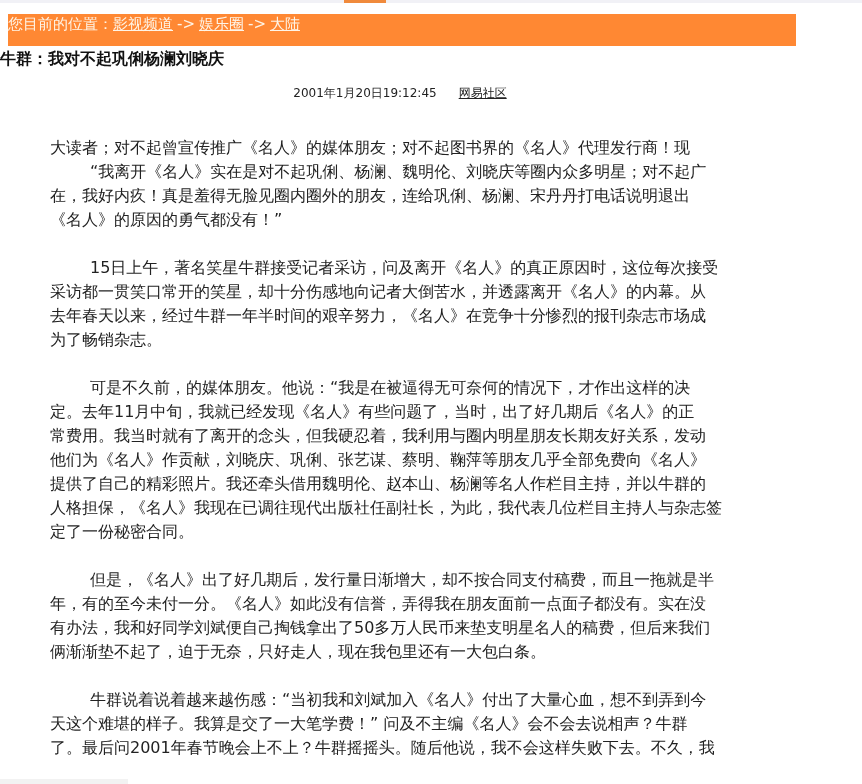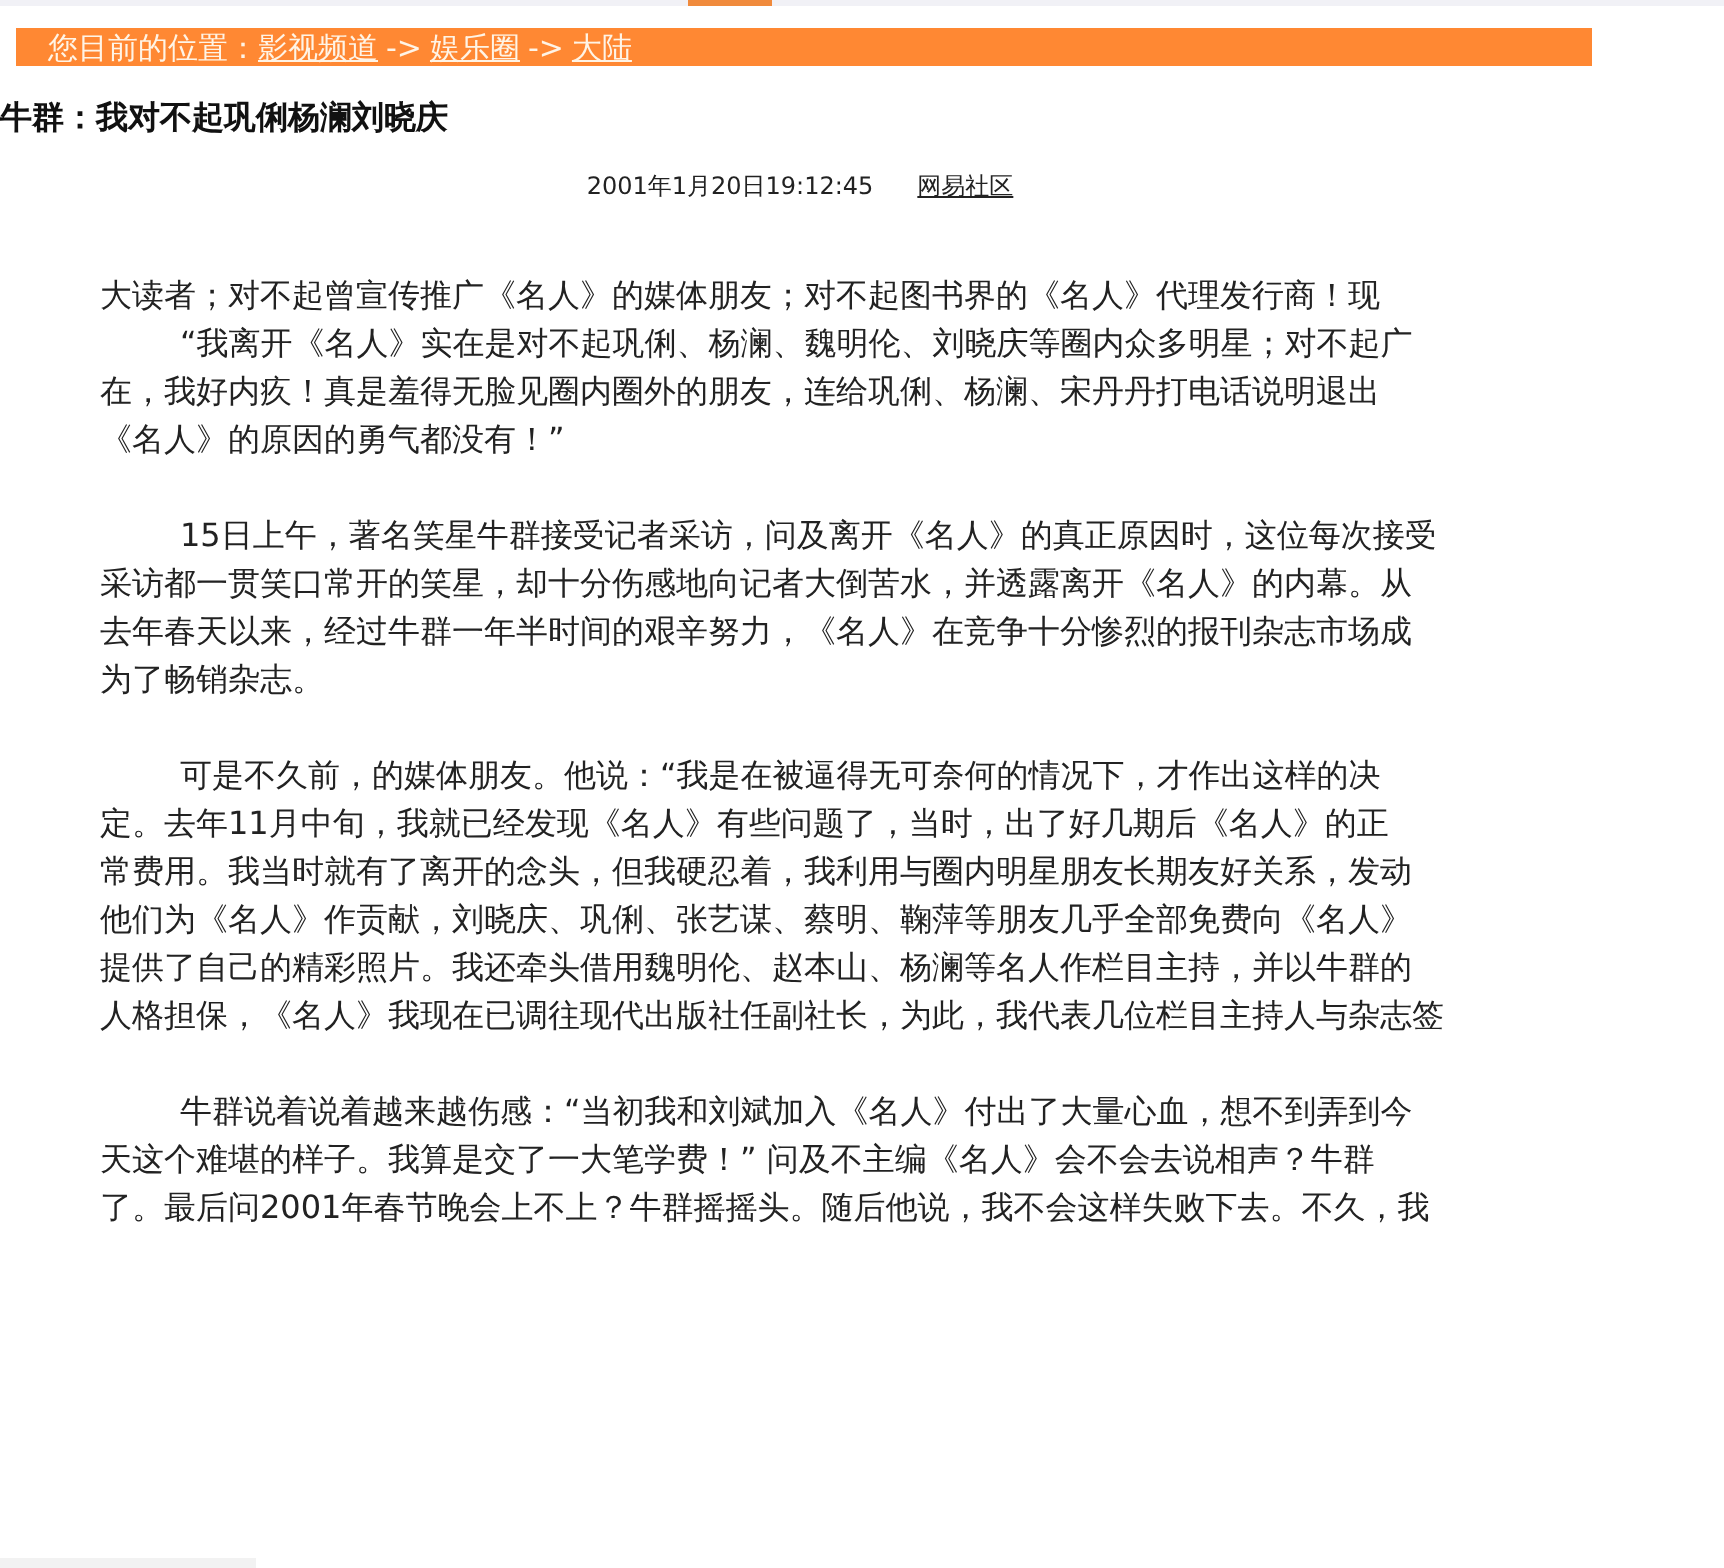--- a/index.html
+++ b/index.html
@@ -23,27 +23,26 @@
   }
   .top-strip-tab {
     position: absolute;
     left: 344px; top: 0;
     width: 42px; height: 3px;
     background: #f08a3c;
   }
   .breadcrumb-bar {
     position: absolute;
     left: 8px; top: 14px;
-    width: 788px; height: 19px;
+    width: 788px; height: 32px;
     background: #ff8833;
     color: #fff4e6;
     font-size: 15px;
     line-height: 21px;
     box-sizing: border-box;
-    padding-left: 16px;
     white-space: nowrap;
   }
   .breadcrumb-bar a {
     color: #fff4e6;
     text-decoration: underline;
     cursor: pointer;
   }
   .breadcrumb-bar .sep {
     margin: 0 4px;
   }
@@ -127,20 +126,27 @@
     <span class="line">去年春天以来，经过牛群一年半时间的艰辛努力，《名人》在竞争十分惨烈的报刊杂志市场成</span>
     <span class="line">为了畅销杂志。</span>
   </p>
   <p>
     <span class="line first">可是不久前，的媒体朋友。他说：“我是在被逼得无可奈何的情况下，才作出这样的决</span>
     <span class="line">定。去年11月中旬，我就已经发现《名人》有些问题了，当时，出了好几期后《名人》的正</span>
     <span class="line">常费用。我当时就有了离开的念头，但我硬忍着，我利用与圈内明星朋友长期友好关系，发动</span>
     <span class="line">他们为《名人》作贡献，刘晓庆、巩俐、张艺谋、蔡明、鞠萍等朋友几乎全部免费向《名人》</span>
     <span class="line">提供了自己的精彩照片。我还牵头借用魏明伦、赵本山、杨澜等名人作栏目主持，并以牛群的</span>
     <span class="line">人格担保，《名人》我现在已调往现代出版社任副社长，为此，我代表几位栏目主持人与杂志签</span>
+    <span class="line">定了一份秘密合同。</span>
+  </p>
+  <p>
+    <span class="line first">但是，《名人》出了好几期后，发行量日渐增大，却不按合同支付稿费，而且一拖就是半</span>
+    <span class="line">年，有的至今未付一分。《名人》如此没有信誉，弄得我在朋友面前一点面子都没有。实在没</span>
+    <span class="line">有办法，我和好同学刘斌便自己掏钱拿出了50多万人民币来垫支明星名人的稿费，但后来我们</span>
+    <span class="line">俩渐渐垫不起了，迫于无奈，只好走人，现在我包里还有一大包白条。</span>
   </p>
   <p>
     <span class="line first">牛群说着说着越来越伤感：“当初我和刘斌加入《名人》付出了大量心血，想不到弄到今</span>
     <span class="line">天这个难堪的样子。我算是交了一大笔学费！” 问及不主编《名人》会不会去说相声？牛群</span>
     <span class="line">了。最后问2001年春节晚会上不上？牛群摇摇头。随后他说，我不会这样失败下去。不久，我</span>
 
   </p>
 </div>
 
 <div class="bottom-fade"></div>

